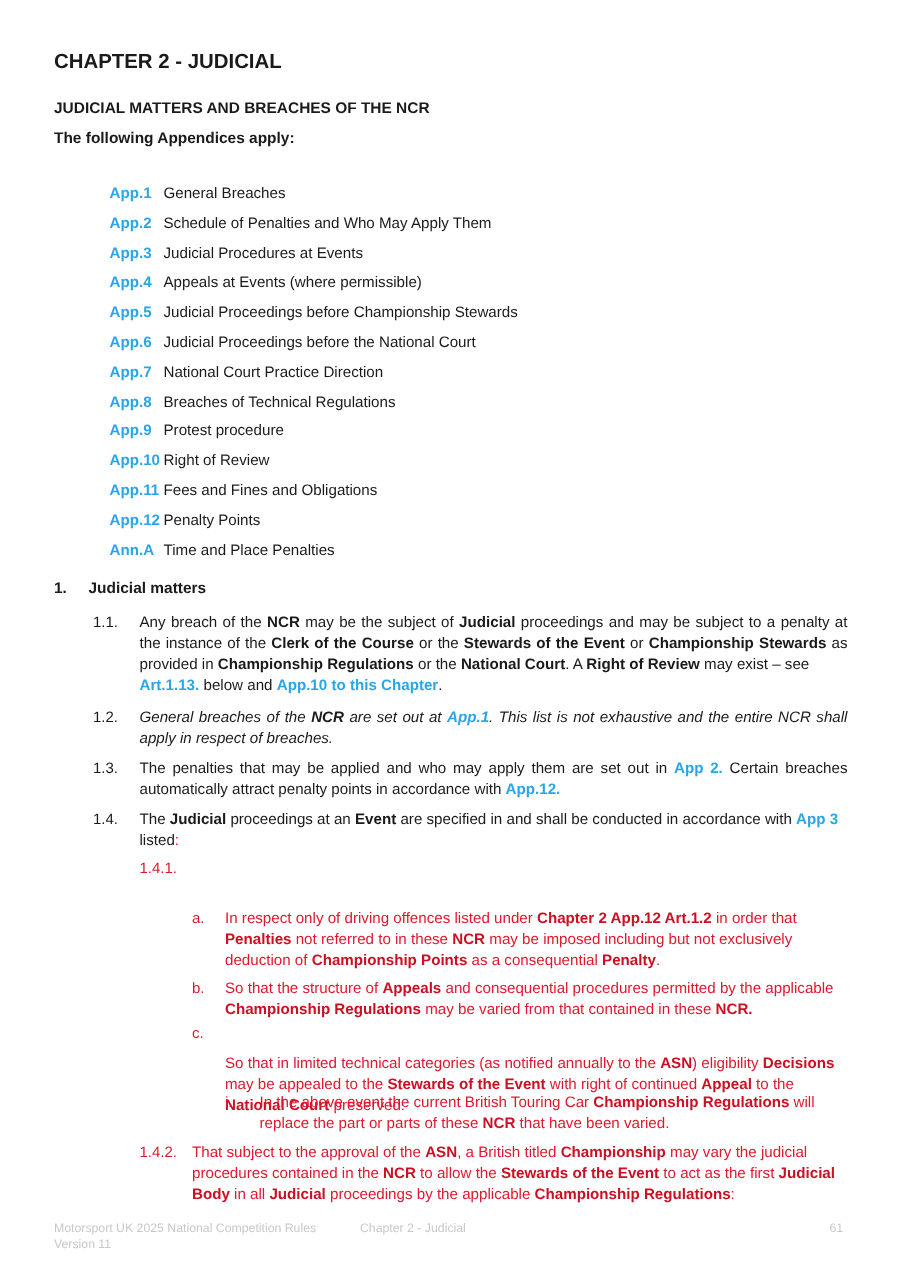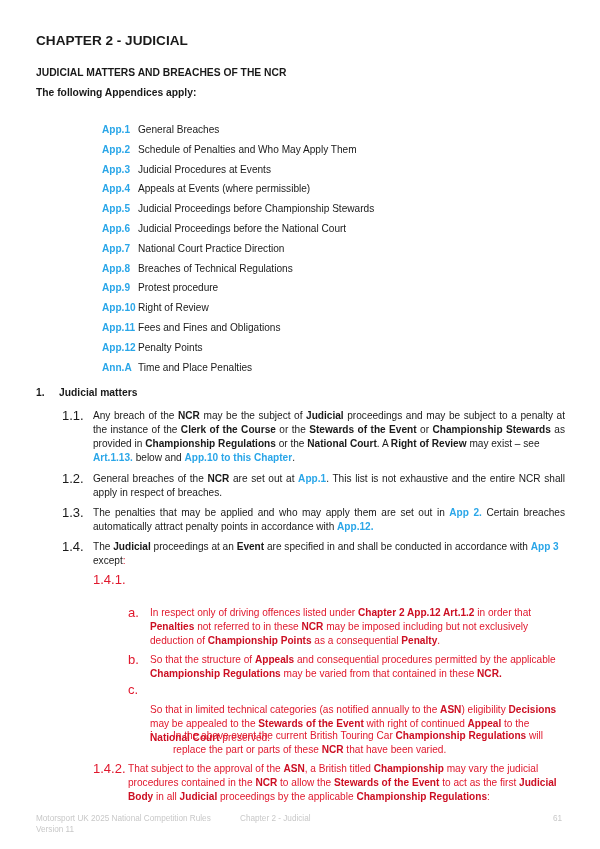--- a/index.html
+++ b/index.html
@@ -2,29 +2,29 @@
 <html><head>
 <meta charset="utf-8">
 <style>
   * { box-sizing: border-box; margin: 0; padding: 0; }
   html, body { width: 600px; height: 849px; background: #ffffff; overflow: hidden; }
   body { font-family: "Liberation Sans", sans-serif; color: #1a1a1a; position: relative; }
   .page { position: absolute; left: 0; top: 0; width: 600px; height: 617px; }
   .abs { position: absolute; }
   .chapter-title { left: 36px; top: 33px; font-size: 13.6px; font-weight: bold; }
   .h-bold { left: 36px; font-size: 10.3px; font-weight: bold; }
-  .app-row { position: absolute; left: 73px; font-size: 10.1px; white-space: nowrap; margin-left: 29px; }
+  .app-row { position: absolute; left: 73px; font-size: 10.1px; white-space: nowrap; }
   .app-code { display: inline-block; width: 36px; color: #2aa6e8; font-weight: bold; }
   .app-title { color: #1a1a1a; }
   .blue { color: #2aa6e8; font-weight: bold; }
   b { font-weight: bold; }
   .sec-num { left: 36px; top: 387px; font-size: 10.3px; font-weight: bold; }
   .sec-title { left: 59px; top: 387px; font-size: 10.3px; font-weight: bold; }
   .para { position: absolute; font-size: 10.1px; line-height: 14px; }
-  .num { position: absolute; font-size: 13px; line-height: 14px; }
+  .num { position: absolute; font-size: 10px; line-height: 14px; }
   .just { text-align: justify; }
   .red { color: #e0182d; }
   .red b { color: #cc0f23; }
   .footer { position: absolute; font-size: 8.2px; color: #c8c8c8; line-height: 11px; }
 </style>
 </head>
 <body>
 
 <div class="page">
 
@@ -48,27 +48,27 @@
     <div class="app-row" style="top:362px;"><span class="app-code">Ann.A</span><span class="app-title">Time and Place Penalties</span></div>
   </div>
 
   <div class="abs sec-num">1.</div>
   <div class="abs sec-title">Judicial matters</div>
 
   <div class="num" style="left:62px; top:409px;">1.1.</div>
   <div class="para just" style="left:93px; top:409px; width:472px;"><span>Any breach of the </span><b>NCR</b><span> may be the subject of </span><b>Judicial</b><span> proceedings and may be subject to a penalty at the instance of the </span><b>Clerk of the Course</b><span> or the </span><b>Stewards of the Event</b><span> or </span><b>Championship Stewards</b><span> as provided in </span><b>Championship Regulations</b><span> or the </span><b>National Court</b><span>. A </span><b>Right of Review</b><span> may exist – see </span><br><span class="blue">Art.1.13.</span><span> below and </span><span class="blue">App.10 to this Chapter</span><span>.</span></div>
 
   <div class="num" style="left:62px; top:472px;">1.2.</div>
-  <div class="para just" style="left:93px; top:472px; width:472px;"><span>General breaches of the </span><b>NCR</b><span> are set out at </span><span class="blue">App.1</span><span>. This list is not exhaustive and the entire NCR shall apply in respect of breaches.</span></div>
+  <div class="para just" style="left:93px; top:472px; width:472px;font-style:italic;"><span>General breaches of the </span><b>NCR</b><span> are set out at </span><span class="blue">App.1</span><span>. This list is not exhaustive and the entire NCR shall apply in respect of breaches.</span></div>
 
   <div class="num" style="left:62px; top:506px;">1.3.</div>
   <div class="para just" style="left:93px; top:506px; width:472px;"><span>The penalties that may be applied and who may apply them are set out in </span><span class="blue">App 2.</span><span> Certain breaches automatically attract penalty points in accordance with </span><span class="blue">App.12.</span></div>
 
   <div class="num" style="left:62px; top:540px;">1.4.</div>
-  <div class="para" style="left:93px; top:540px; width:472px;"><span>The </span><b>Judicial</b><span> proceedings at an </span><b>Event</b><span> are specified in and shall be conducted in accordance with </span><span class="blue">App 3</span><br><span>except</span><span class="red">:</span></div>
+  <div class="para" style="left:93px; top:540px; width:472px;"><span>The </span><b>Judicial</b><span> proceedings at an </span><b>Event</b><span> are specified in and shall be conducted in accordance with </span><span class="blue">App 3</span><br><span>listed</span><span class="red">:</span></div>
 
   <div class="num red" style="left:93px; top:573px;">1.4.1.</div>
 
   <div class="num red" style="left:128px; top:606px;">a.</div>
   <div class="para red" style="left:150px; top:606px; width:415px;"><span>In respect only of driving offences listed under </span><b>Chapter 2 App.12 Art.1.2</b><span> in order that </span><br><b>Penalties</b><span> not referred to in these </span><b>NCR</b><span> may be imposed including but not exclusively deduction of </span><b>Championship Points</b><span> as a consequential </span><b>Penalty</b><span>.</span></div>
 
   <div class="num red" style="left:128px; top:653px;">b.</div>
   <div class="para red" style="left:150px; top:653px; width:415px;"><span>So that the structure of </span><b>Appeals</b><span> and consequential procedures permitted by the applicable </span><br><b>Championship Regulations</b><span> may be varied from that contained in these </span><b>NCR.</b></div>
 
   <div class="num red" style="left:128px; top:683px;">c.</div>

